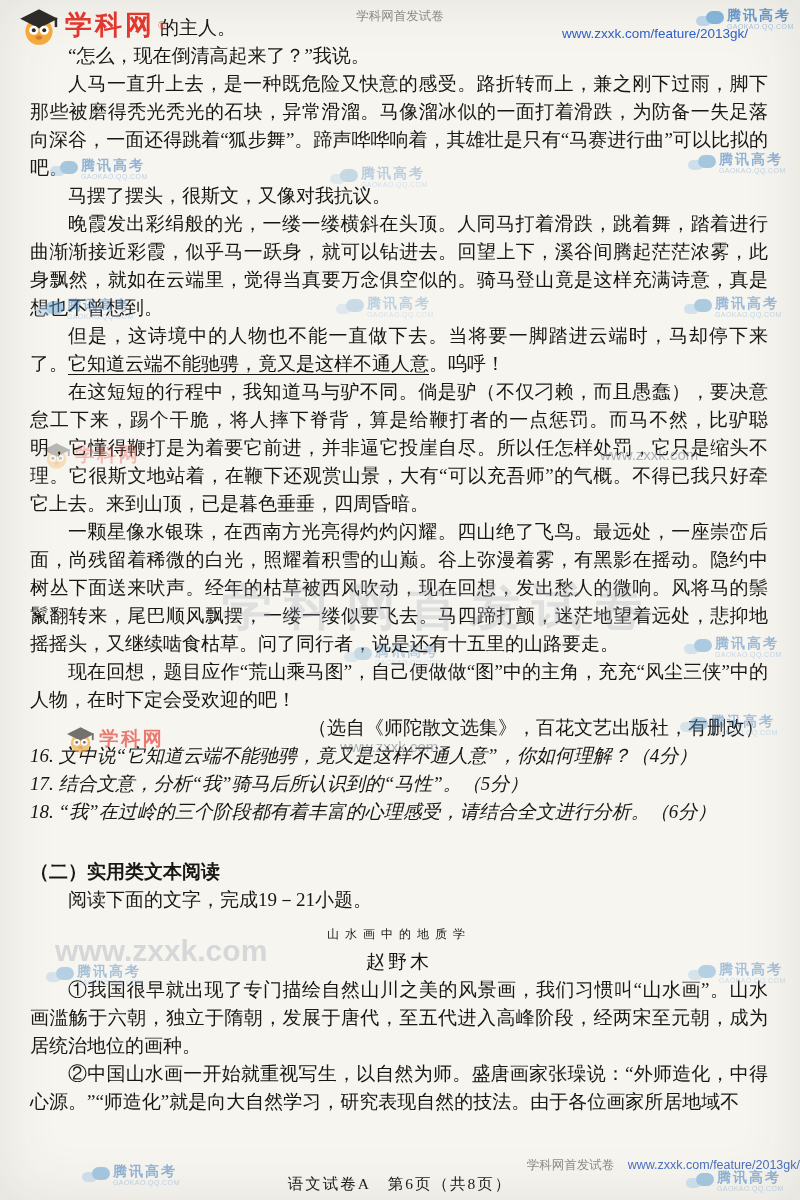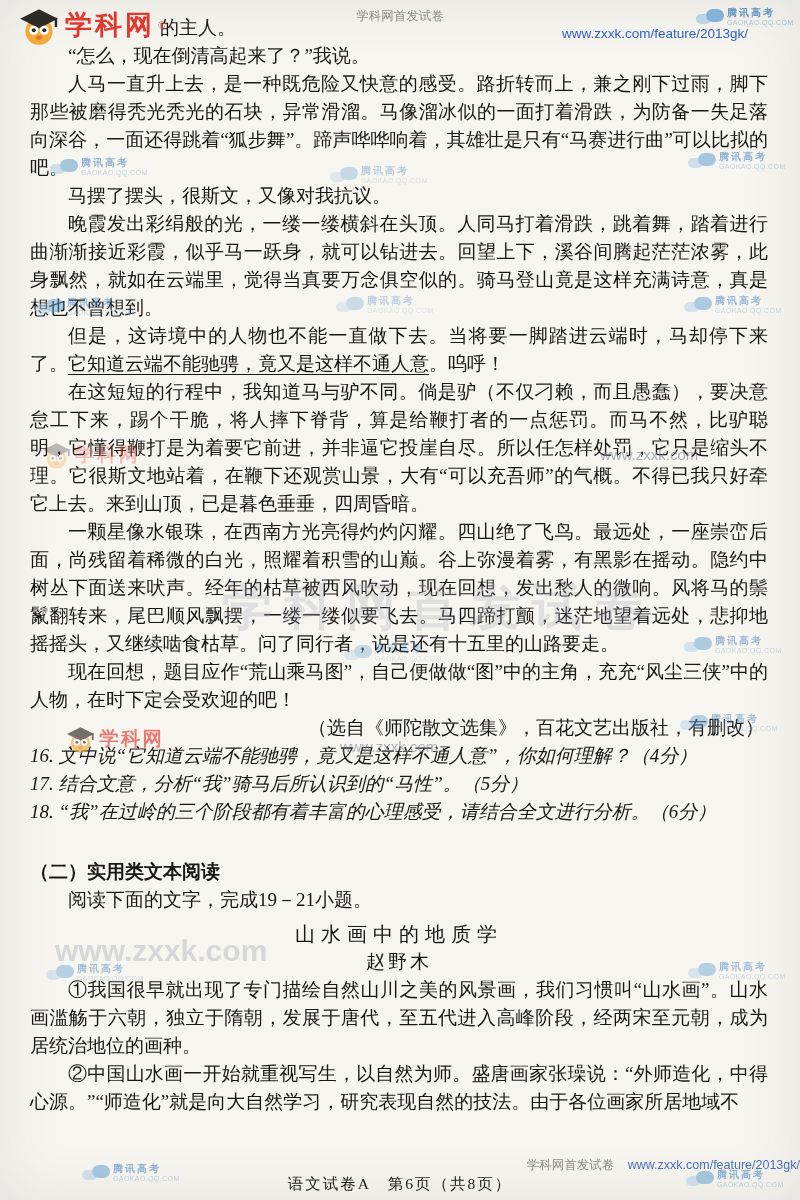--- a/index.html
+++ b/index.html
@@ -9,21 +9,21 @@
   
   .content{position:absolute;left:30px;right:32px;top:14px;font-size:19px;line-height:28px;
            text-align:justify;z-index:1;}
   .content p{margin:0;text-indent:2em;}
   .frag{text-indent:0 !important;padding-left:130px;}
   .u{text-decoration:underline;text-underline-offset:4px;}
   .source{text-indent:0 !important;text-align:right;padding-right:4px;}
   .q{text-indent:0 !important;font-style:italic;}
   .sec-head{text-indent:0 !important;margin-top:32px !important;font-weight:bold;}
   .center-title{text-indent:0 !important;text-align:center;margin-top:6px !important;
-                font-size:20px;letter-spacing:6px;}
+                font-size:12px;letter-spacing:6px;}
   .center-author{text-indent:0 !important;text-align:center;letter-spacing:3px;}
   
   .hdr-center{position:absolute;left:0;right:0;top:8px;text-align:center;font-size:12.5px;
               color:#8d8b86;z-index:2;font-family:"Liberation Sans","DejaVu Sans",sans-serif;}
   .hdr-url{position:absolute;top:26px;right:52px;font-size:13.5px;color:#2d5fc8;z-index:3;
            font-family:"Liberation Sans","DejaVu Sans",sans-serif;}
   .ftr-note{position:absolute;bottom:26px;left:0;right:0;text-align:right;font-size:12.5px;
             color:#8d8b86;z-index:3;font-family:"Liberation Sans","DejaVu Sans",sans-serif;}
   .ftr-note .ftr-url{color:#4a6fbd;margin-left:10px;}
   .ftr-page{position:absolute;bottom:5px;left:0;right:0;text-align:center;font-size:15.5px;
@@ -31,21 +31,21 @@
   
   .wm{position:absolute;z-index:2;pointer-events:none;white-space:nowrap;}
   .wm-tencent{display:flex;align-items:center;gap:3px;opacity:.5;}
   .cloud{position:relative;width:28px;height:16px;flex:0 0 auto;}
   .cloud::before{content:"";position:absolute;left:0;bottom:1px;width:15px;height:10px;
                  border-radius:8px;background:#a7c9e6;}
   .cloud::after{content:"";position:absolute;left:10px;top:0;width:18px;height:13px;
                 border-radius:9px;background:#559ace;}
   .tcol{display:flex;flex-direction:column;line-height:1.05;
         font-family:"Liberation Sans","DejaVu Sans",sans-serif;}
-  .tcol b{font-size:10px;color:#2c72b8;letter-spacing:2px;}
+  .tcol b{font-size:14px;color:#2c72b8;letter-spacing:2px;}
   .tcol i{font-style:normal;font-size:7px;color:#86aed0;letter-spacing:.4px;}
   .wm-xkw{display:flex;align-items:center;gap:3px;}
   .wm-xkw .owl{width:46px;height:46px;}
   .xkw-name{font-size:27px;color:#e2372e;font-weight:bold;letter-spacing:3px;
             font-family:"DejaVu Sans","Liberation Sans",sans-serif;}
   .xkw-reg{font-size:10px;color:#e2372e;}
   .wm-xkw.small{transform:scale(.72);transform-origin:left top;opacity:.65;}
   .wm-xkw.ghost{transform:scale(.72);transform-origin:left top;opacity:.3;}
   .wm-big{font-size:50px;font-weight:bold;letter-spacing:12px;color:rgba(158,166,178,.28);}
   .wm-big2{font-size:30px;font-weight:bold;color:rgba(150,160,172,.35);

